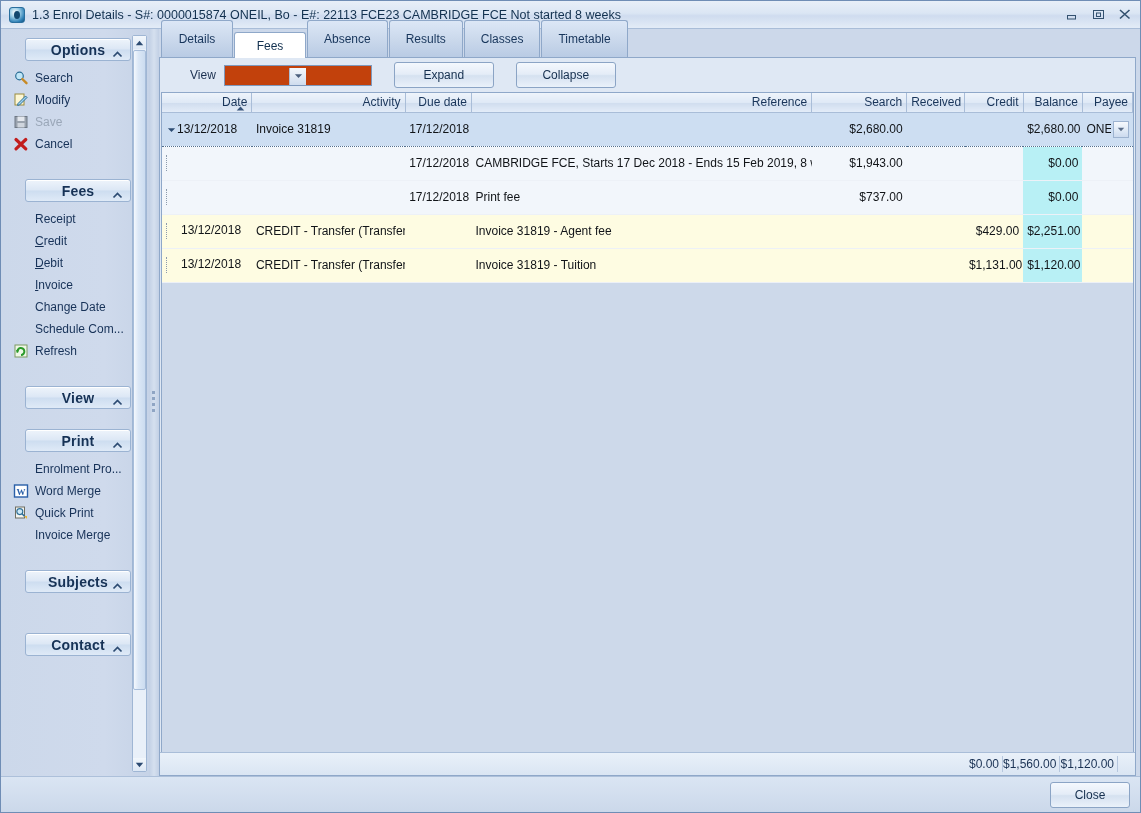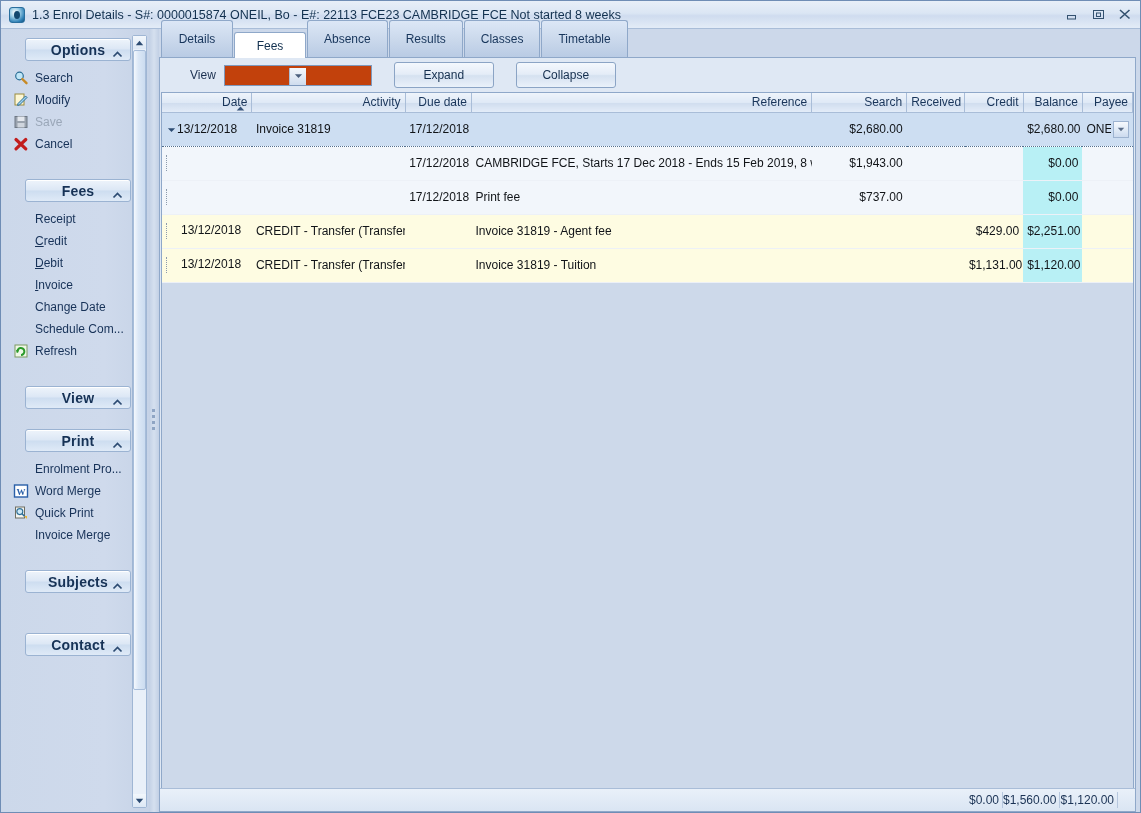--- a/index.html
+++ b/index.html
@@ -843,14 +843,19 @@
           <div style="width:786px"></div>
           <div class="foot-cell" style="width:57px">$0.00</div>
           <div class="foot-cell" style="width:57px">$1,560.00</div>
           <div class="foot-cell" style="width:58px">$1,120.00</div>
         </div>
 
       </div>
     </div>
   </div>
 
+  <div id="bottombar">
+    <div id="close-button">
+      <span>Close</span>
+    </div>
+  </div>
 
 </div>
 
 </body></html>

